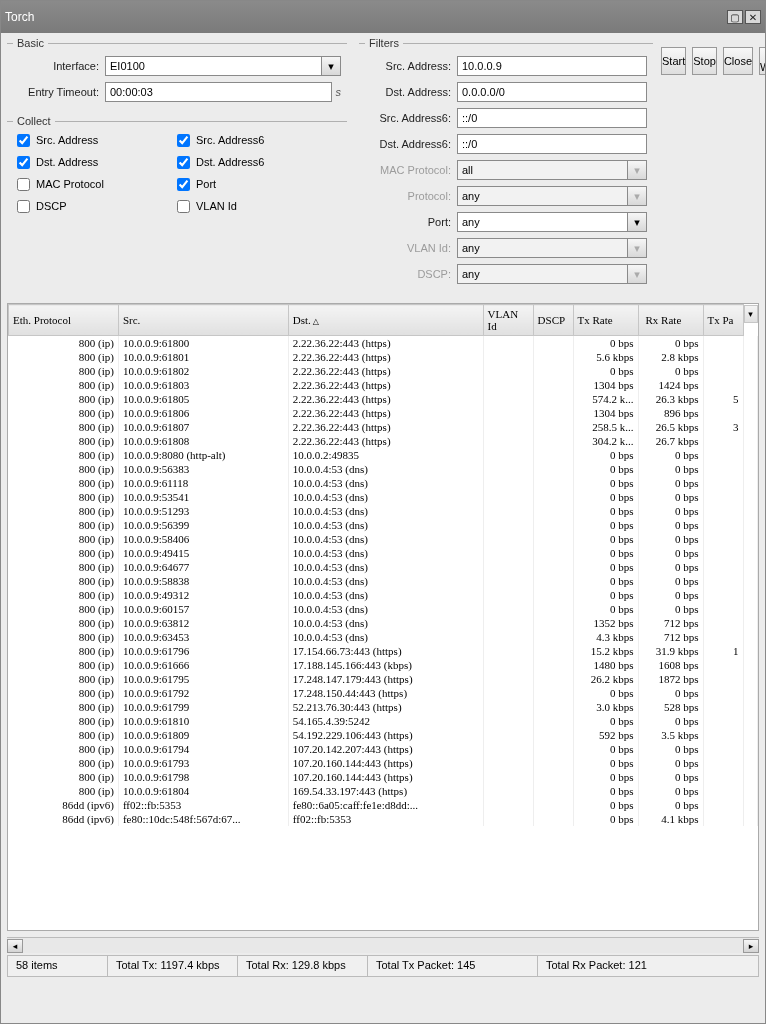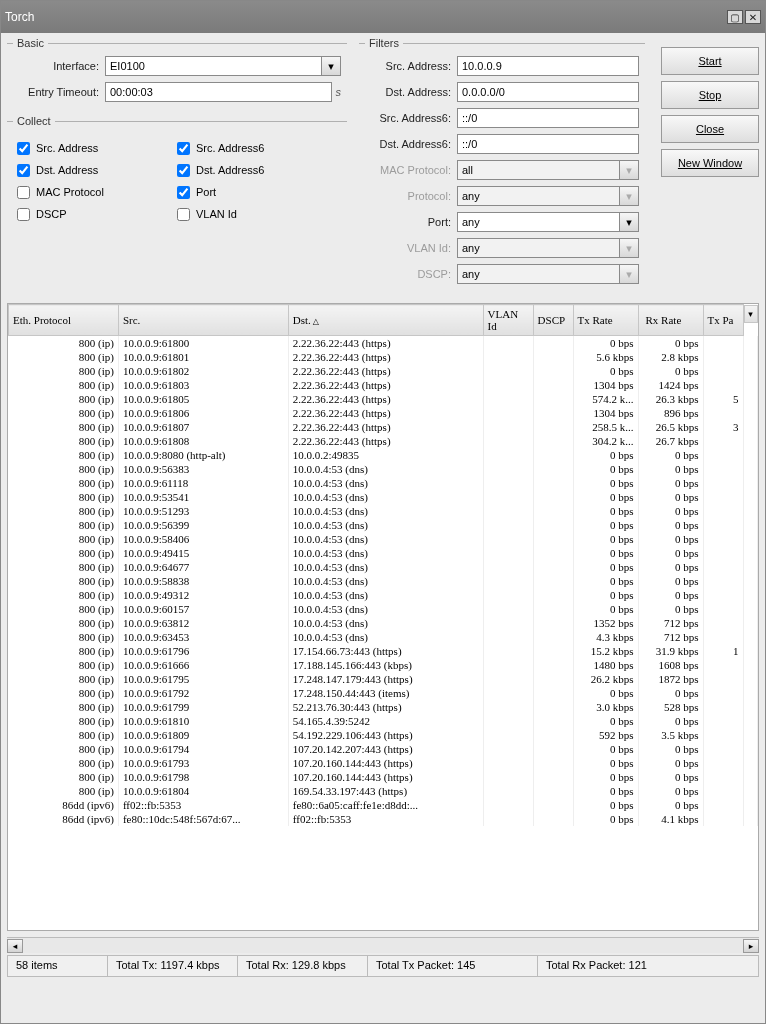--- a/index.html
+++ b/index.html
@@ -1,40 +1,40 @@
 <!DOCTYPE html>
 <html><head>
 <meta charset="utf-8">
 <style>
 * { box-sizing: border-box; margin: 0; padding: 0; }
 body { font-family: Tahoma, Arial, sans-serif; font-size: 11px; background: #ececec; width: 766px; height: 1024px; overflow: hidden; border: 1px solid #888; }
 .titlebar { background: linear-gradient(#8a8a8a, #7a7a7a); height: 22px; display: flex; align-items: center; padding: 16px 4px; color: #fff; font-size: 12px; }
 .titlebar .spacer { flex: 1; }
 .titlebar .tbbtn { width: 16px; height: 14px; background: #d8d8d8; border: 1px solid #555; margin-left: 2px; display: flex; align-items: center; justify-content: center; font-size: 10px; color: #222; cursor: pointer; }
-.toppanel { display: flex; padding: 4px 6px 0 6px; gap: 16px; }
+.toppanel { display: flex; padding: 4px 6px 0 6px; gap: 8px; }
 .leftforms { flex: 1; display: flex; gap: 12px; }
 fieldset { border: 1px solid #b0b0b0; border-bottom: none; border-right: none; border-left: none; padding: 2px 6px 6px 6px; margin-bottom: 2px; }
 legend { padding: 0 4px; color: #333; }
 .col1 { width: 340px; }
 .col2 { flex: 1; }
 .row { display: flex; align-items: center; margin: 4px 0; height: 22px; }
 .row .lbl { width: 92px; text-align: right; padding-right: 6px; color: #222; }
 .row .lbl.disabled { color: #9c9c9c; }
 .txt { flex: 1; height: 20px; border: 1px solid #8a8a8a; background: #fff; padding: 2px 4px; font-size: 11px; }
 .txt[readonly] { background: #f2f2f2; }
 .combo { display: flex; }
 .combo .txt { flex: 1; }
 .combobtn { width: 20px; height: 20px; border: 1px solid #8a8a8a; background: linear-gradient(#f6f6f6,#d8d8d8); display: flex; align-items: center; justify-content: center; margin-left: -1px; }
 .combobtn.disabled { color: #aaa; }
 .unit { margin-left: 4px; font-style: italic; color: #555; }
-.chkgrp { display: flex; margin-top: 8px; }
+.chkgrp { display: flex; }
 .chkcol { width: 160px; }
 .chk { display: flex; align-items: center; height: 22px; }
 .chk input { margin: 0 6px 0 4px; }
-.rightbtns { width: 98px; display: flex; flex-direction: column; gap: 6px; padding-top: 10px; text-decoration: underline; }
+.rightbtns { width: 98px; display: flex; flex-direction: row; gap: 6px; padding-top: 10px; }
 .btn { height: 28px; background: linear-gradient(#f8f8f8,#dedede); border: 1px solid #999; cursor: pointer; font-size: 11px; }
 .tablewrap { margin: 6px; border: 1px solid #aaa; background: #fff; height: 628px; overflow: hidden; }
 table { width: 100%; border-collapse: collapse; font-size: 11px; font-family: Liberation Serif, serif; }
 th { background: linear-gradient(#f4f4f4,#e0e0e0); border: 1px solid #c6c6c6; padding: 3px 4px; text-align: left; font-weight: normal; position: relative; }
 th .sort { font-size: 8px; margin-left: 2px; }
 td { border-right: 1px solid #eee; padding: 1px 4px; white-space: nowrap; }
 td.num { text-align: right; }
 td.ethp { text-align: right; }
 tr.even { background: #fff; }
 tr.odd { background: #fff; }
@@ -467,21 +467,21 @@
           <td></td>
           <td></td>
           <td class="num">26.2 kbps</td>
           <td class="num">1872 bps</td>
           <td class="num"></td>
           <td></td>
         </tr>
         <tr class="odd">
           <td class="ethp">800 (ip)</td>
           <td>10.0.0.9:61792</td>
-          <td>17.248.150.44:443 (items)</td>
+          <td>17.248.150.44:443 (https)</td>
           <td></td>
           <td></td>
           <td class="num">0 bps</td>
           <td class="num">0 bps</td>
           <td class="num"></td>
           <td></td>
         </tr>
         <tr class="even">
           <td class="ethp">800 (ip)</td>
           <td>10.0.0.9:61799</td>

